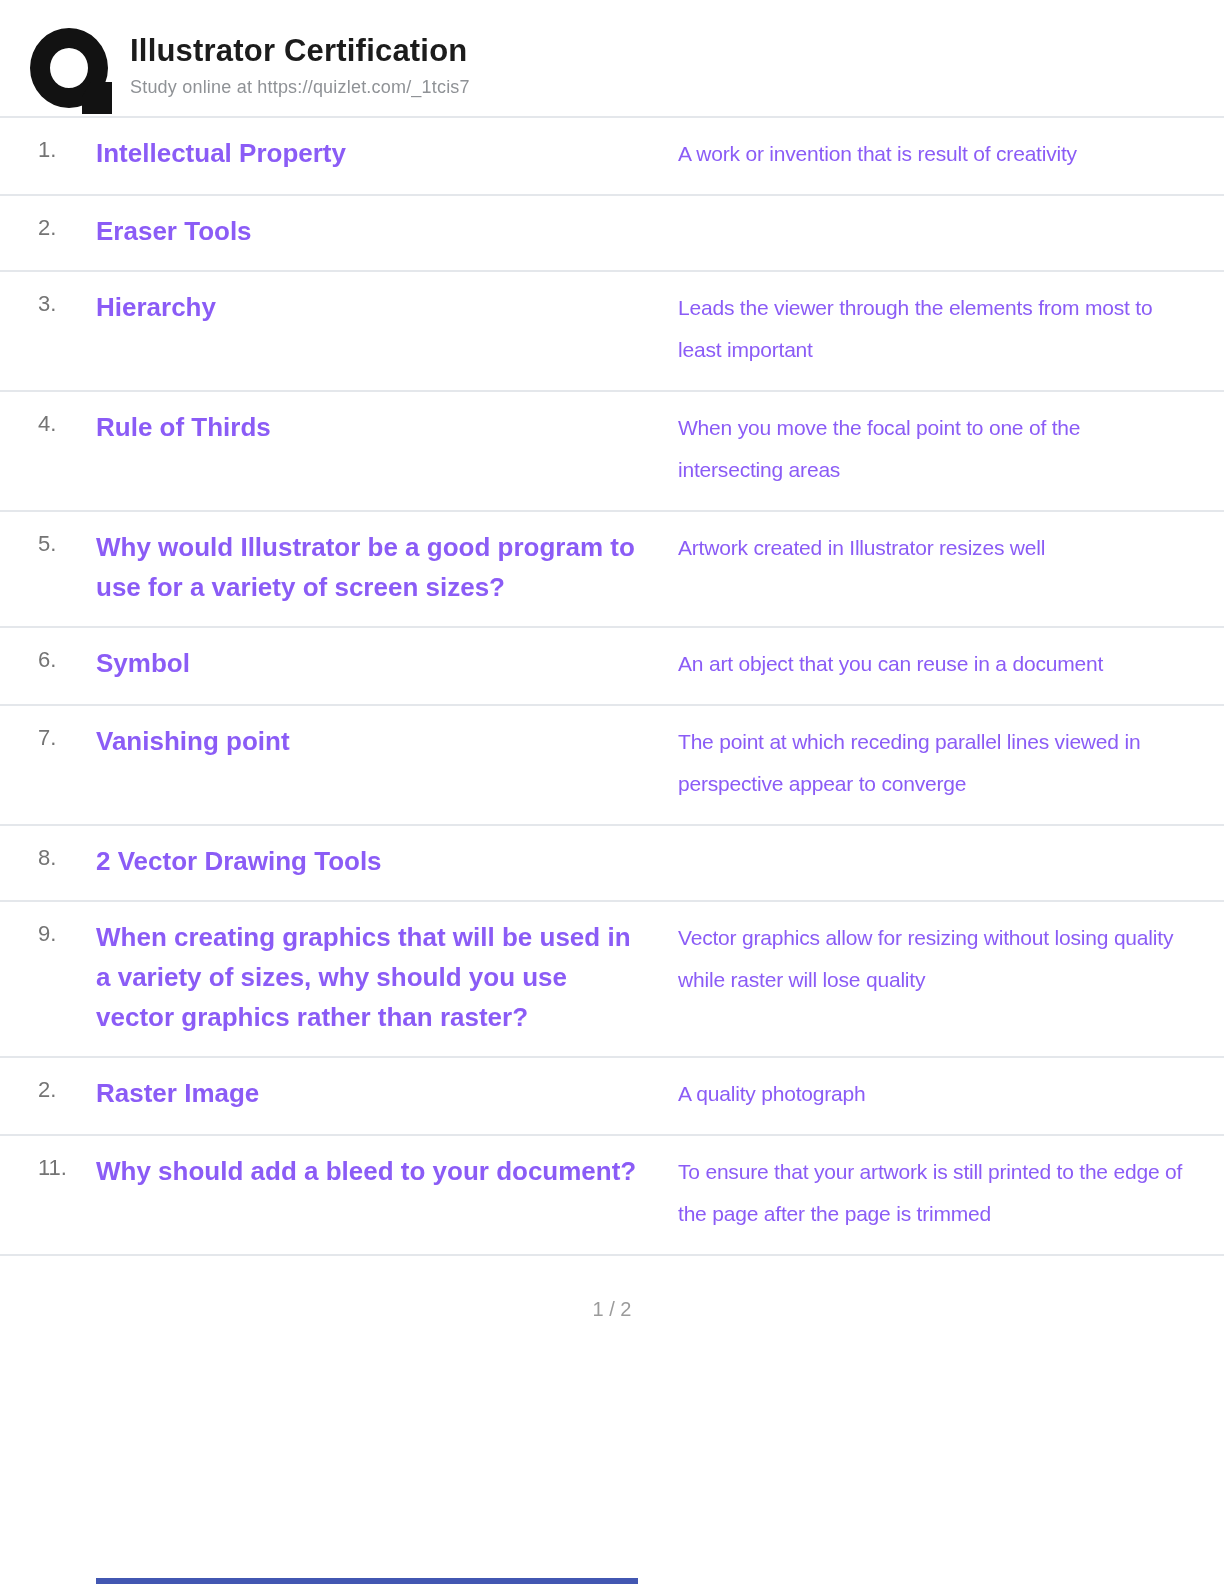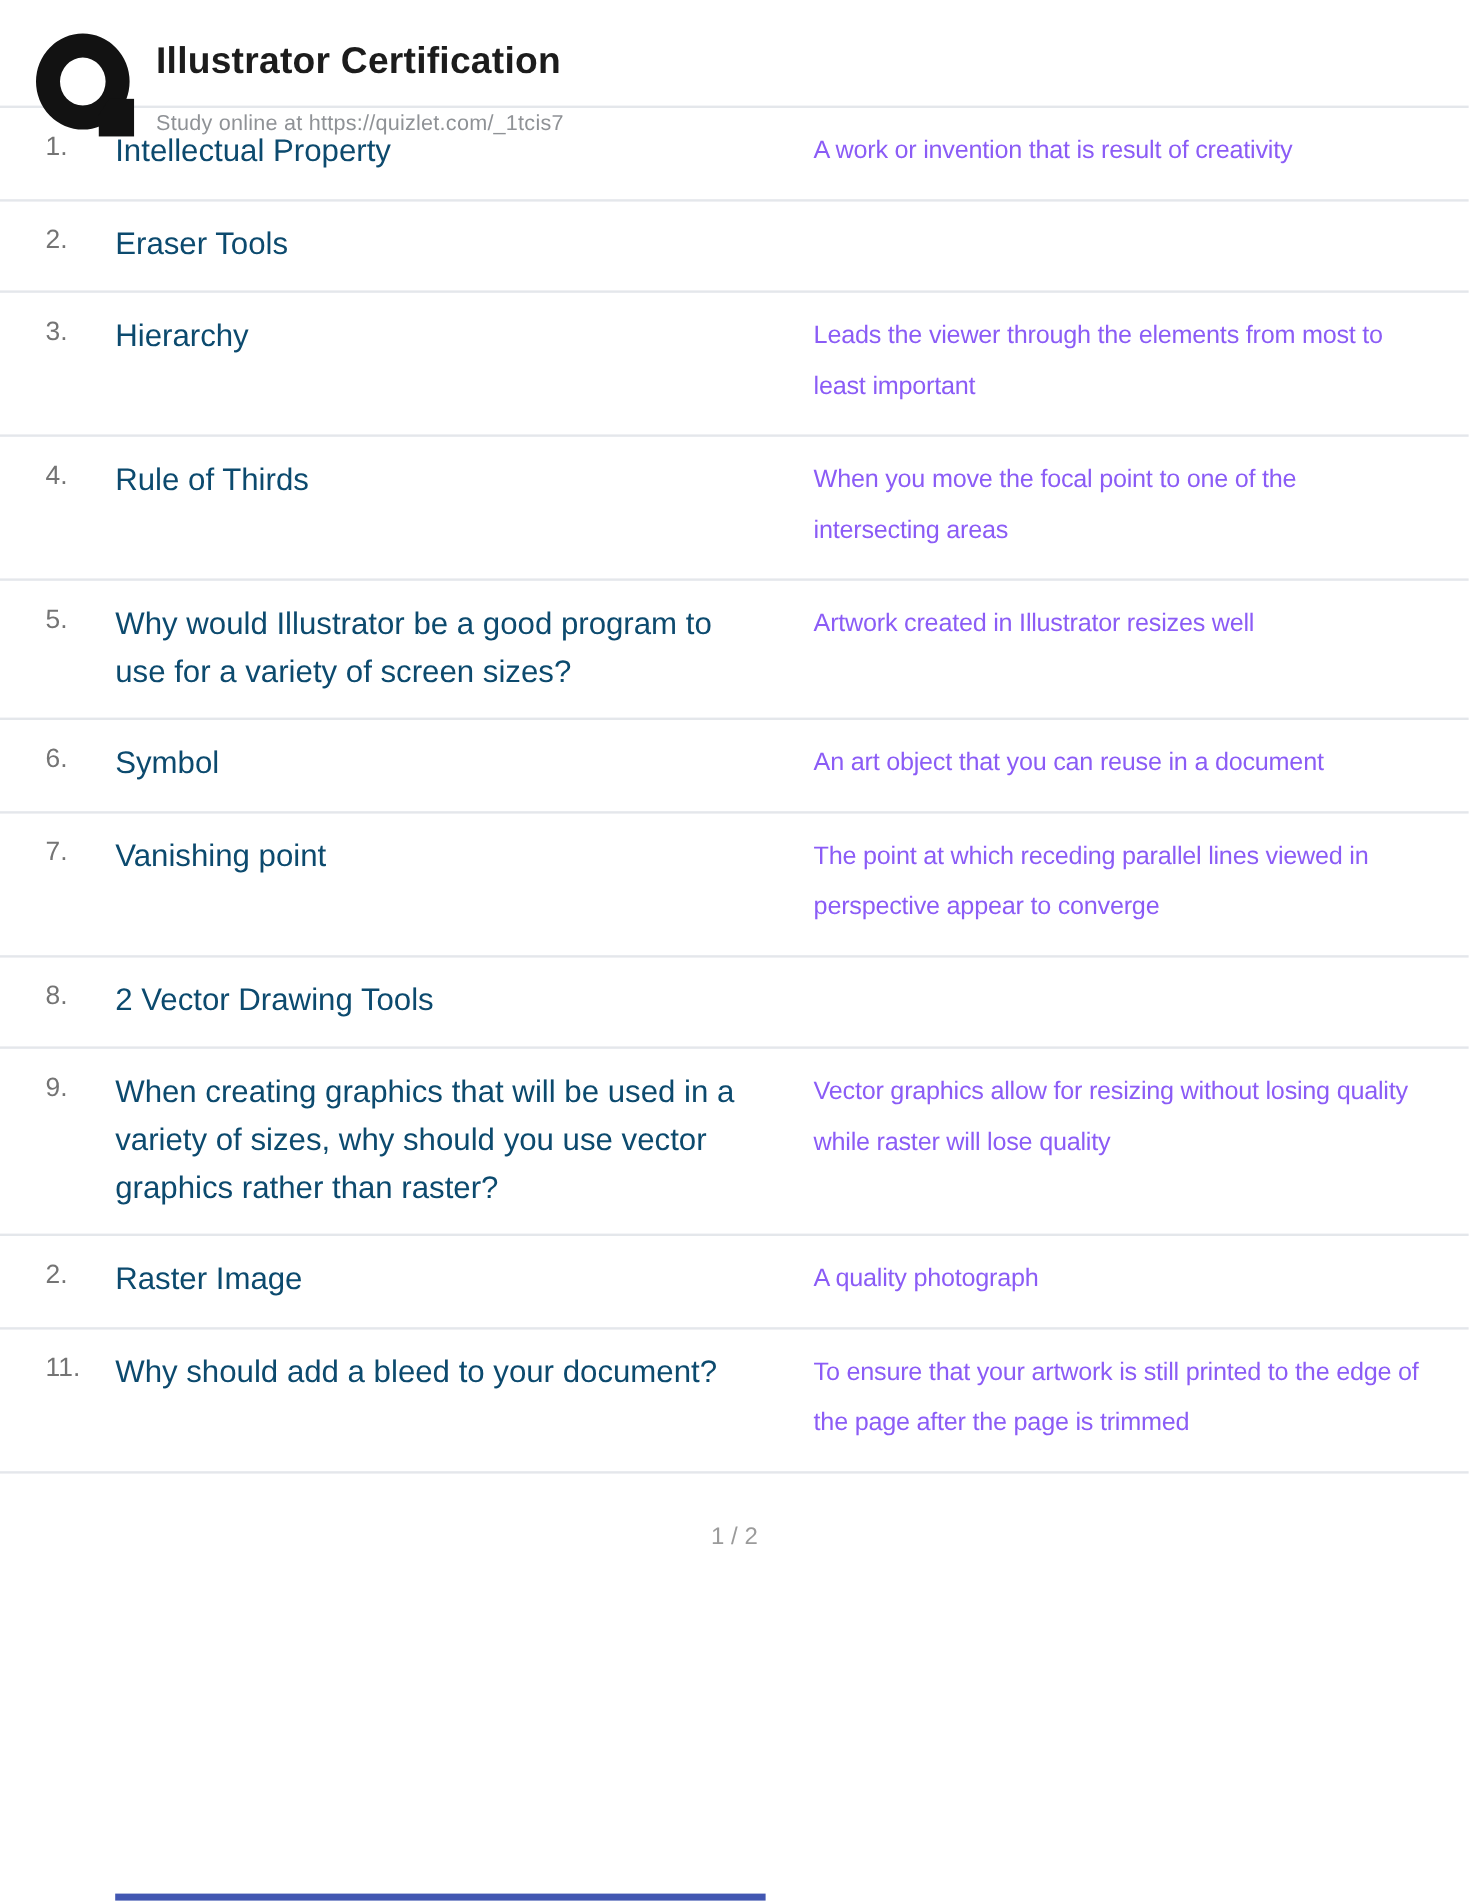--- a/index.html
+++ b/index.html
@@ -11,21 +11,21 @@
     overflow: hidden;
     font-family: "Liberation Sans", sans-serif;
     color: #1b1b1b;
   }
 
   
   .header {
     display: flex;
     align-items: flex-start;
     padding: 26px 30px 0 30px;
-    height: 88px;
+    height: 116px;
   }
   .logo {
     position: relative;
     width: 80px;
     height: 82px;
     margin-right: 20px;
     margin-top: 2px;
     flex: 0 0 auto;
   }
   .logo .ring {
@@ -44,21 +44,21 @@
     clip-path: polygon(30% 0, 100% 0, 100% 100%, 0 100%, 0 45%);
   }
   .title-block { padding-top: 7px; }
   .title {
     font-size: 31px;
     font-weight: 700;
     color: #1c1c1c;
     letter-spacing: 0.2px;
   }
   .subtitle {
-    margin-top: 23px;
+    margin-top: 8px;
     font-size: 18px;
     color: #8f9296;
     letter-spacing: 0.2px;
   }
 
   .rule {
     border: none;
     border-top: 2px solid #e4e7eb;
     width: 100%;
   }
@@ -70,22 +70,22 @@
     padding: 15px 34px 19px 38px;
   }
   .num {
     font-size: 22px;
     color: #747474;
     padding-top: 4px;
   }
   .term {
     font-size: 26px;
     line-height: 40px;
-    font-weight: 400;
-    color: #0c4a6e;
+    font-weight: 700;
+    color: #8b5cf6;
     padding-right: 24px;
   }
   .def {
     font-size: 21px;
     line-height: 42px;
     color: #8b5cf6;
     letter-spacing: -0.2px;
     padding-left: 16px;
     white-space: pre-line;
   }

